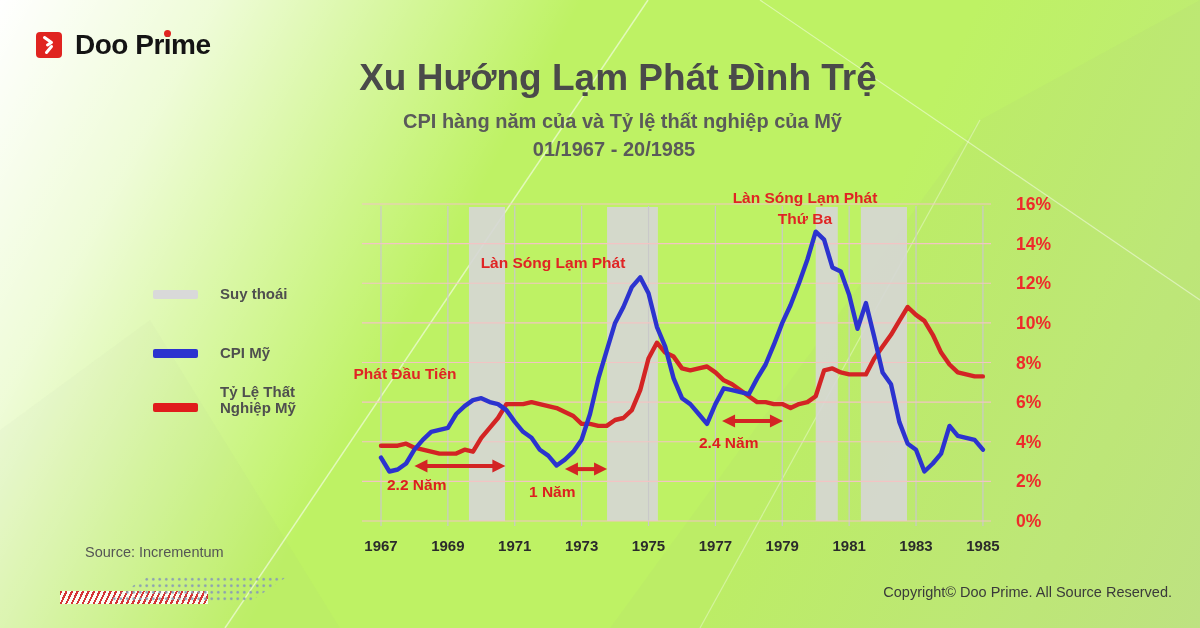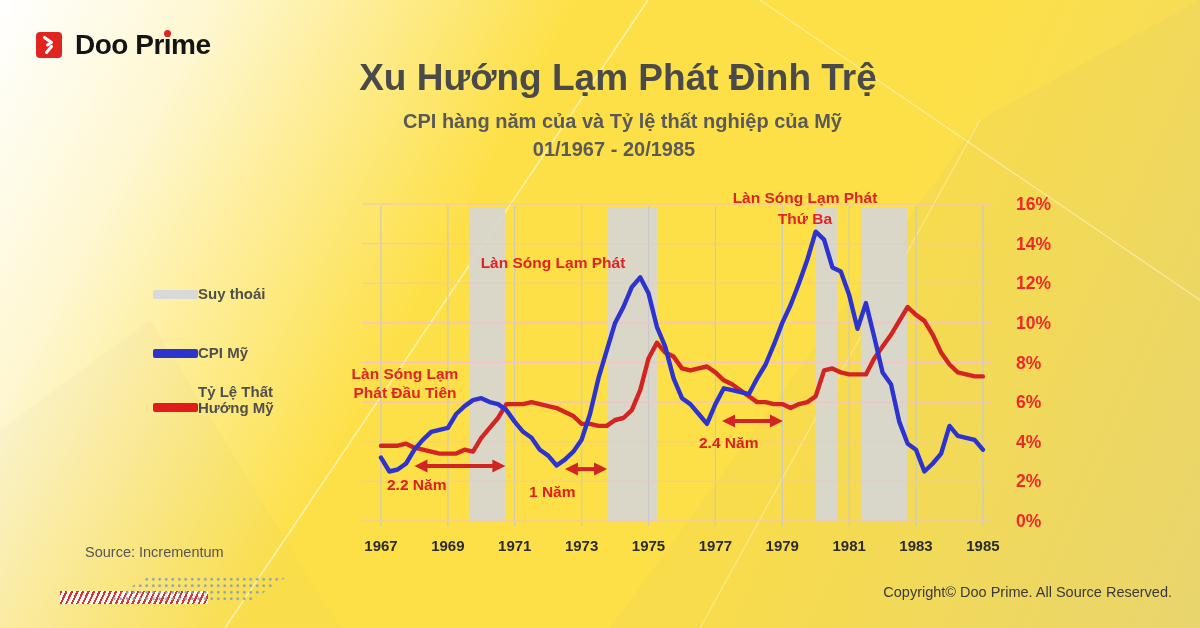--- a/index.html
+++ b/index.html
@@ -1,18 +1,18 @@
 <!DOCTYPE html>
 <html><head>
 <meta charset="utf-8">
 <style>
   html,body{margin:0;padding:0;}
   .canvas{
     position:relative;width:1200px;height:628px;overflow:hidden;
-    background:#fde047;
+    background:#bef264;
     font-family:"Liberation Sans","DejaVu Sans",sans-serif;
   }
   .bg-grad{
     position:absolute;inset:0;
     background:
       linear-gradient(118deg, #ffffff 0%, rgba(255,255,255,0.75) 14%, rgba(255,255,255,0) 38%),
       linear-gradient(294deg, rgba(196,198,202,0.28) 0%, rgba(196,198,202,0) 34%);
   }
   .bg-facets{position:absolute;inset:0;}
   
@@ -26,21 +26,21 @@
   .title{position:absolute;left:0;right:0;top:57px;text-align:center;padding-left:36px;
     font-size:37px;font-weight:bold;color:#4a4a4a;letter-spacing:0;}
   .subtitle{position:absolute;left:0;right:0;top:110px;text-align:center;padding-left:45px;
     font-size:20px;font-weight:bold;color:#5a5a5a;}
   .daterange{position:absolute;left:0;right:0;top:138px;text-align:center;padding-left:28px;
     font-size:20px;font-weight:bold;color:#5a5a5a;}
   
   .legend{position:absolute;left:153px;top:281px;}
   .legend-item{display:flex;align-items:center;margin-bottom:0;}
   .swatch{width:45px;height:9px;border-radius:2px;flex:0 0 auto;}
-  .legend-label{margin-left:0;font-size:15px;font-weight:bold;color:#4f4f4f;line-height:16px;}
+  .legend-label{margin-left:22px;font-size:15px;font-weight:bold;color:#4f4f4f;line-height:16px;}
   .li-1{position:absolute;left:0;top:5px;}
   .li-2{position:absolute;left:0;top:64px;}
   .li-3{position:absolute;left:0;top:103px;align-items:flex-end;}
   .li-3 .swatch{margin-bottom:4px;}
   
   .chart{position:absolute;left:340px;top:178px;width:730px;height:390px;}
   
   .wave{position:absolute;text-align:center;color:#e02424;font-weight:bold;font-size:15.5px;line-height:21px;}
   .wave-1{left:325px;top:364px;width:160px;line-height:19px;}
   .wave-2{left:453px;top:252px;width:200px;}
@@ -96,21 +96,21 @@
       <div class="legend-label">Suy thoái</div>
     </div>
     <div class="legend-item li-2">
       <div class="swatch" style="background:#2c33cf;"></div>
       <div class="legend-label">CPI Mỹ</div>
     </div>
     <div class="legend-item li-3">
       <div class="swatch" style="background:#e01c1c;"></div>
       <div class="legend-label">
         <div>Tỷ Lệ Thất</div>
-        <div>Hướng Mỹ</div>
+        <div>Nghiệp Mỹ</div>
       </div>
     </div>
   </div>
 
   <svg id="chart" class="chart" viewBox="340 178 730 390">
       <rect x="468.94720000000365" y="207" width="36.11519999999757" height="314" fill="#d6d6d6" opacity="0.9"></rect>
       <rect x="607.0543999999996" y="207" width="50.82879999999943" height="314" fill="#d6d6d6" opacity="0.9"></rect>
       <rect x="815.72" y="207" width="22.070400000002678" height="314" fill="#d6d6d6" opacity="0.9"></rect>
       <rect x="860.8639999999968" y="207" width="46.14720000000375" height="314" fill="#d6d6d6" opacity="0.9"></rect>
       <line x1="381" y1="206" x2="381" y2="526" stroke="#c9c9c9" stroke-width="1.2"></line>
@@ -158,21 +158,20 @@
       <text x="1016" y="289.25" text-anchor="start" fill="#ee2b2b" font-size="17.5" font-weight="bold">12%</text>
       <text x="1016" y="328.875" text-anchor="start" fill="#ee2b2b" font-size="17.5" font-weight="bold">10%</text>
       <text x="1016" y="368.5" text-anchor="start" fill="#ee2b2b" font-size="17.5" font-weight="bold">8%</text>
       <text x="1016" y="408.125" text-anchor="start" fill="#ee2b2b" font-size="17.5" font-weight="bold">6%</text>
       <text x="1016" y="447.75" text-anchor="start" fill="#ee2b2b" font-size="17.5" font-weight="bold">4%</text>
       <text x="1016" y="487.375" text-anchor="start" fill="#ee2b2b" font-size="17.5" font-weight="bold">2%</text>
       <text x="1016" y="527" text-anchor="start" fill="#ee2b2b" font-size="17.5" font-weight="bold">0%</text>
     </svg>
 
   <div class="wave wave-1">
-    <div>Làn Sóng Lạm</div>
     <div>Phát Đầu Tiên</div>
   </div>
   <div class="wave wave-2">
     <div>Làn Sóng Lạm Phát</div>
   </div>
   <div class="wave wave-3">
     <div>Làn Sóng Lạm Phát</div>
     <div>Thứ Ba</div>
   </div>
 

